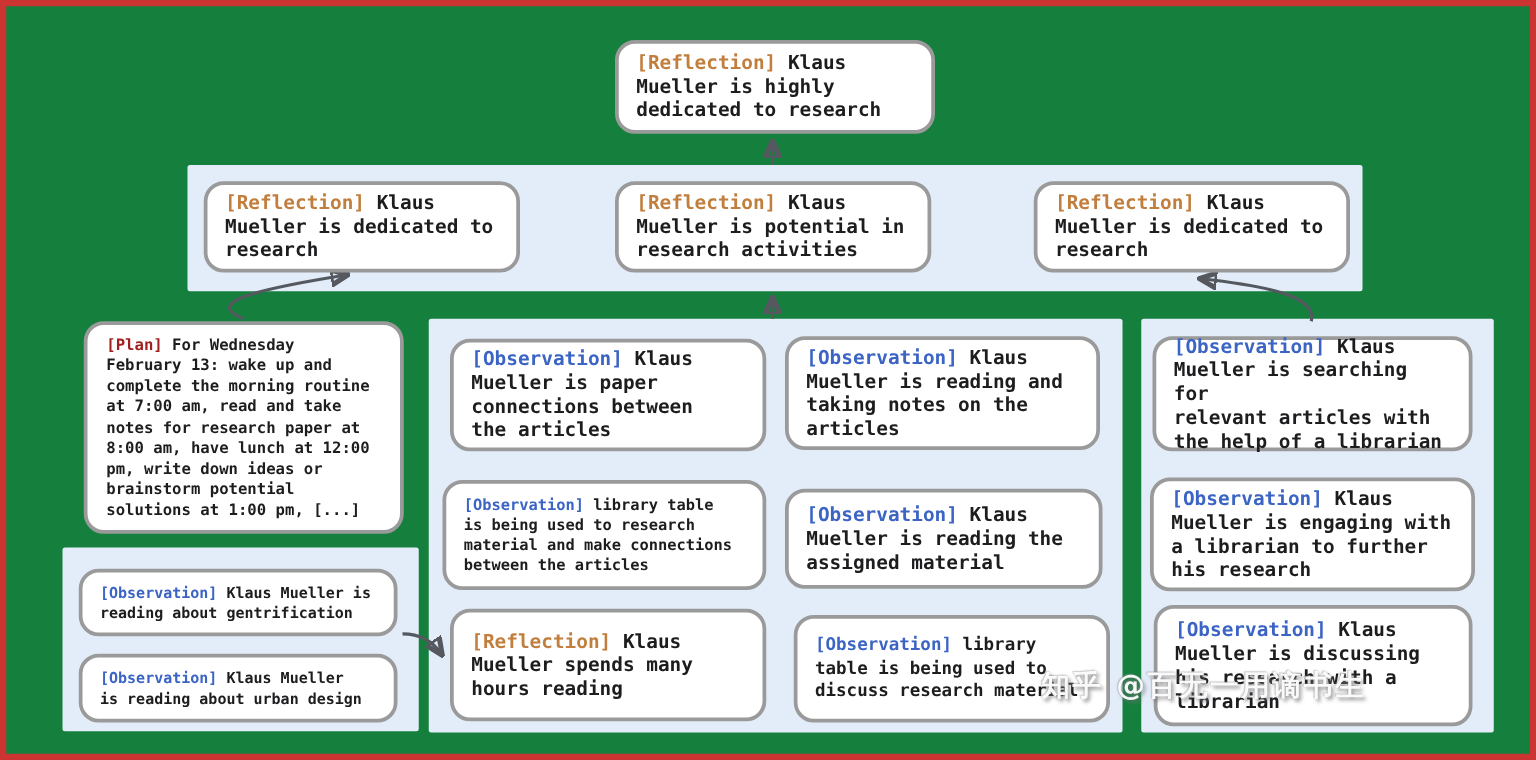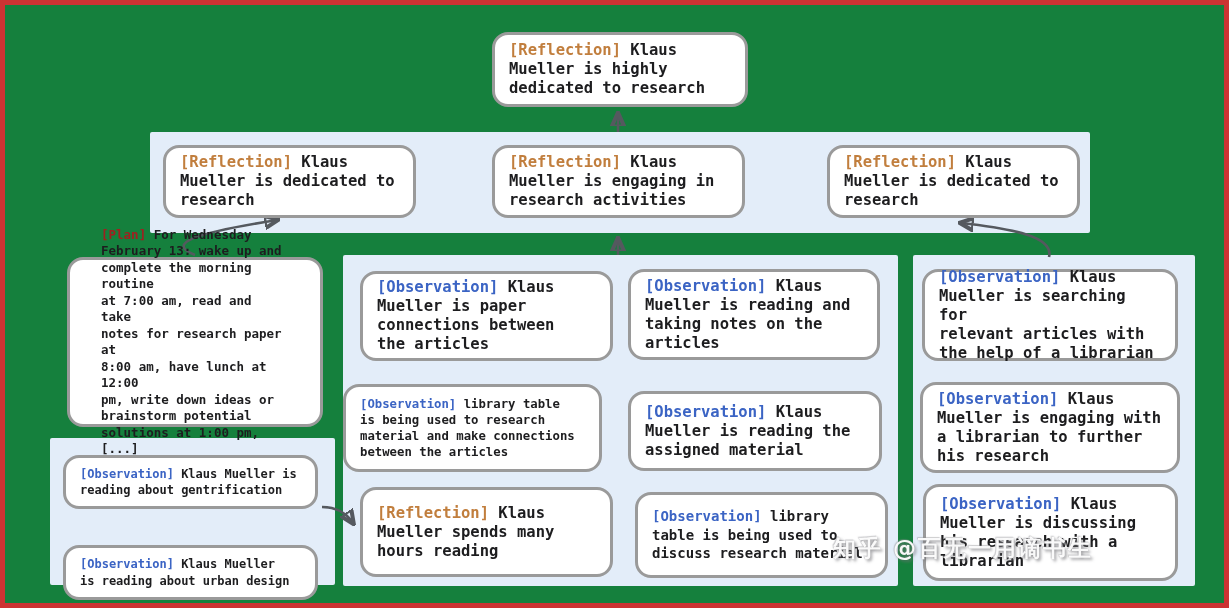--- a/index.html
+++ b/index.html
@@ -15,21 +15,21 @@
   }
   .panel{position:absolute;background:var(--panel-blue);border-radius:2px;}
   .node{
     position:absolute;background:#fff;border:3px solid var(--node-border);
     border-radius:16px;display:flex;align-items:center;
     color:var(--text-dark);font-weight:bold;
   }
   .node-text{white-space:pre-line;padding:4px 14px;width:100%;}
   .big .node-text{font-size:15.5px;line-height:19px;}
   .small .node-text{font-size:12px;line-height:16.5px;}
-  .plan-size .node-text{font-size:12.5px;line-height:16.5px;padding:4px 31px;}
+  .plan-size .node-text{font-size:12.5px;line-height:16.5px;padding:4px 15px;}
   .msmall .node-text{font-size:12.3px;line-height:16px;}
   .mid-size .node-text{font-size:14px;line-height:18.5px;}
   .tag-reflection{color:var(--tag-reflection);}
   .tag-plan{color:var(--tag-plan);}
   .tag-observation{color:var(--tag-observation);}
   svg.arrows{position:absolute;left:0;top:0;width:1219px;height:598px;pointer-events:none;}
   svg.arrows path,svg.arrows line{stroke:var(--arrow);stroke-width:2.6;fill:none;}
   .watermark{
     position:absolute;left:828px;top:528px;font-size:23px;font-weight:bold;
     letter-spacing:2px;color:rgba(255,255,255,0.95);
@@ -67,21 +67,21 @@
 dedicated to research</span></div>
   </div>
 
   <div class="node big" style="left:158px;top:140px;width:253px;height:73px;">
     <div class="node-text"><span class="tag-reflection">[Reflection]</span><span> Klaus
 Mueller is dedicated to
 research</span></div>
   </div>
   <div class="node big" style="left:487px;top:140px;width:253px;height:73px;">
     <div class="node-text"><span class="tag-reflection">[Reflection]</span><span> Klaus
-Mueller is engaging in
+Mueller is potential in
 research activities</span></div>
   </div>
   <div class="node big" style="left:822px;top:140px;width:253px;height:73px;">
     <div class="node-text"><span class="tag-reflection">[Reflection]</span><span> Klaus
 Mueller is dedicated to
 research</span></div>
   </div>
 
   <div class="node plan-size" style="left:62px;top:252px;width:256px;height:170px;">
     <div class="node-text"><span class="tag-plan">[Plan]</span><span> For Wednesday
@@ -92,32 +92,32 @@
 8:00 am, have lunch at 12:00
 pm, write down ideas or
 brainstorm potential
 solutions at 1:00 pm, [...]</span></div>
   </div>
 
   <div class="node small" style="left:58px;top:450px;width:255px;height:54px;justify-content:center;">
     <div class="node-text"><span class="tag-observation">[Observation]</span><span> Klaus Mueller is
 reading about gentrification</span></div>
   </div>
-  <div class="node small" style="left:58px;top:540px;width:255px;height:55px;">
+  <div class="node small" style="left:58px;top:518px;width:255px;height:55px;">
     <div class="node-text"><span class="tag-observation">[Observation]</span><span> Klaus Mueller
 is reading about urban design</span></div>
   </div>
 
   <div class="node big" style="left:355px;top:266px;width:253px;height:90px;">
     <div class="node-text"><span class="tag-observation">[Observation]</span><span> Klaus
 Mueller is paper
 connections between
 the articles</span></div>
   </div>
-  <div class="node msmall" style="left:338px;top:379px;width:259px;height:88px;">
+  <div class="node msmall" style="left:349px;top:379px;width:259px;height:88px;">
     <div class="node-text"><span class="tag-observation">[Observation]</span><span> library table
 is being used to research
 material and make connections
 between the articles</span></div>
   </div>
   <div class="node big" style="left:355px;top:482px;width:253px;height:90px;">
     <div class="node-text"><span class="tag-reflection">[Reflection]</span><span> Klaus
 Mueller spends many
 hours reading</span></div>
   </div>

